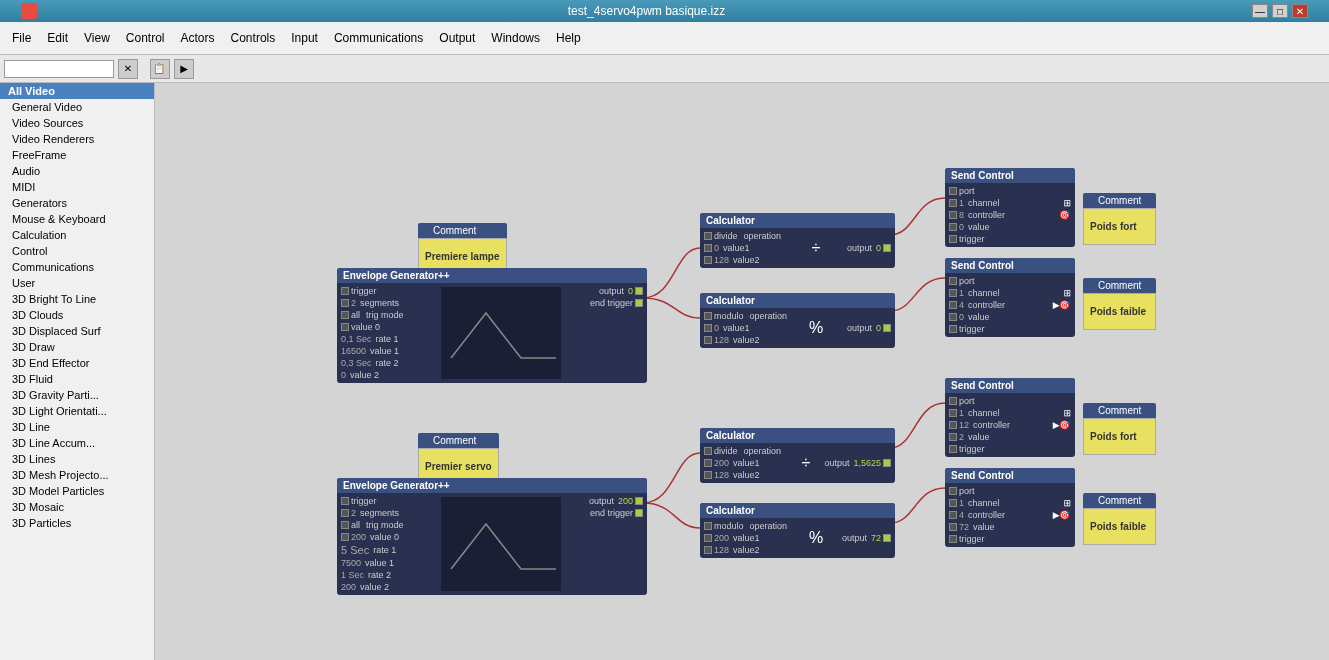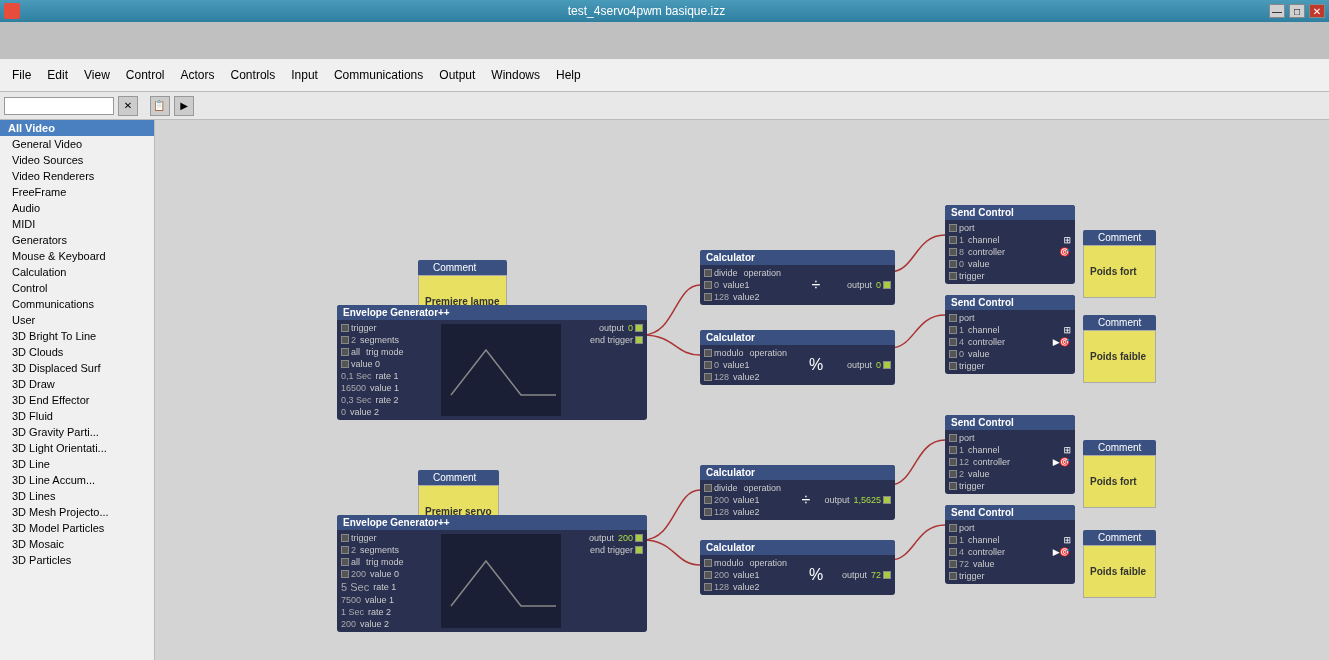--- a/index.html
+++ b/index.html
@@ -1,26 +1,26 @@
 <!DOCTYPE html>
 <html><head>
   <meta charset="utf-8">
   <style>
     * { margin: 0; padding: 0; box-sizing: border-box; }
     body { font-family: 'Segoe UI', Tahoma, sans-serif; font-size: 11px; background: #c0c0c0; overflow: hidden; width: 1329px; height: 660px; }
 
     
-    #titlebar { height: 22px; background: linear-gradient(to bottom, #4a9aba, #2e7fa0); display: flex; align-items: center; justify-content: space-between; padding: 0 4px; color: white; font-size: 12px; }
+    #titlebar { height: 22px; background: linear-gradient(to bottom, #4a9aba, #2e7fa0); display: flex; align-items: center; justify-content: space-between; padding: 0 21px; color: white; font-size: 12px; }
     #titlebar .title { flex: 1; text-align: center; }
     #titlebar .win-controls { display: flex; gap: 4px; }
     .win-btn { width: 16px; height: 14px; border: 1px solid #888; font-size: 10px; display: flex; align-items: center; justify-content: center; cursor: pointer; background: #d0d0d0; color: #000; }
     .win-btn.close { background: #c0392b; color: white; }
 
     
-    #menubar { height: 22px; background: #f0f0f0; display: flex; align-items: center; border-bottom: 1px solid #bbb; padding: 16px 4px; margin-top: 37px; }
+    #menubar { height: 22px; background: #f0f0f0; display: flex; align-items: center; border-bottom: 1px solid #bbb; padding: 16px 4px; }
     .menu-item { padding: 2px 8px; font-size: 12px; cursor: pointer; color: #000; }
 
     
     #main { display: flex; flex-direction: column; height: calc(660px - 22px - 22px); }
     #toolbar { height: 28px; background: #e8e8e8; border-bottom: 1px solid #bbb; display: flex; align-items: center; padding: 0 4px; gap: 4px; }
     #content { display: flex; flex: 1; overflow: hidden; }
 
     
     #sidebar { width: 155px; background: #f0f0f0; border-right: 1px solid #bbb; display: flex; flex-direction: column; overflow: hidden; }
     .clear-btn { width: 16px; height: 16px; background: #ccc; border: 1px solid #999; font-size: 10px; cursor: pointer; display: flex; align-items: center; justify-content: center; }
@@ -44,21 +44,21 @@
     .node-port.out { background: #aacc44; }
     .node-label { color: #ccc; font-size: 9px; }
     .node-value { color: #aadd44; font-size: 9px; margin-left: 2px; }
 
     
     .node-dark { background: #2a3050; }
     .node-header-blue { background: #3a5080; }
 
     .comment-node { position: absolute; }
     .comment-header { background: #3a5080; color: white; padding: 2px 15px; font-size: 10px; border-radius: 2px 2px 0 0; }
-    .comment-body { background: #e8e060; color: #333; padding: 20px 6px; font-size: 10px; font-weight: bold; border: 1px solid #aaa; }
+    .comment-body { background: #e8e060; color: #333; padding: 12px 6px; font-size: 10px; font-weight: bold; border: 1px solid #aaa; }
 
     
     #canvas-area::-webkit-scrollbar { width: 12px; height: 12px; }
     #canvas-area::-webkit-scrollbar-track { background: #c8c8c8; }
     #canvas-area::-webkit-scrollbar-thumb { background: #999; border: 1px solid #888; }
 
     
     #connections { position: absolute; top: 0; left: 0; width: 100%; height: 100%; pointer-events: none; }
 
     .toolbar-icon { width: 20px; height: 20px; background: #ccc; border: 1px solid #999; display: flex; align-items: center; justify-content: center; font-size: 10px; cursor: pointer; }

